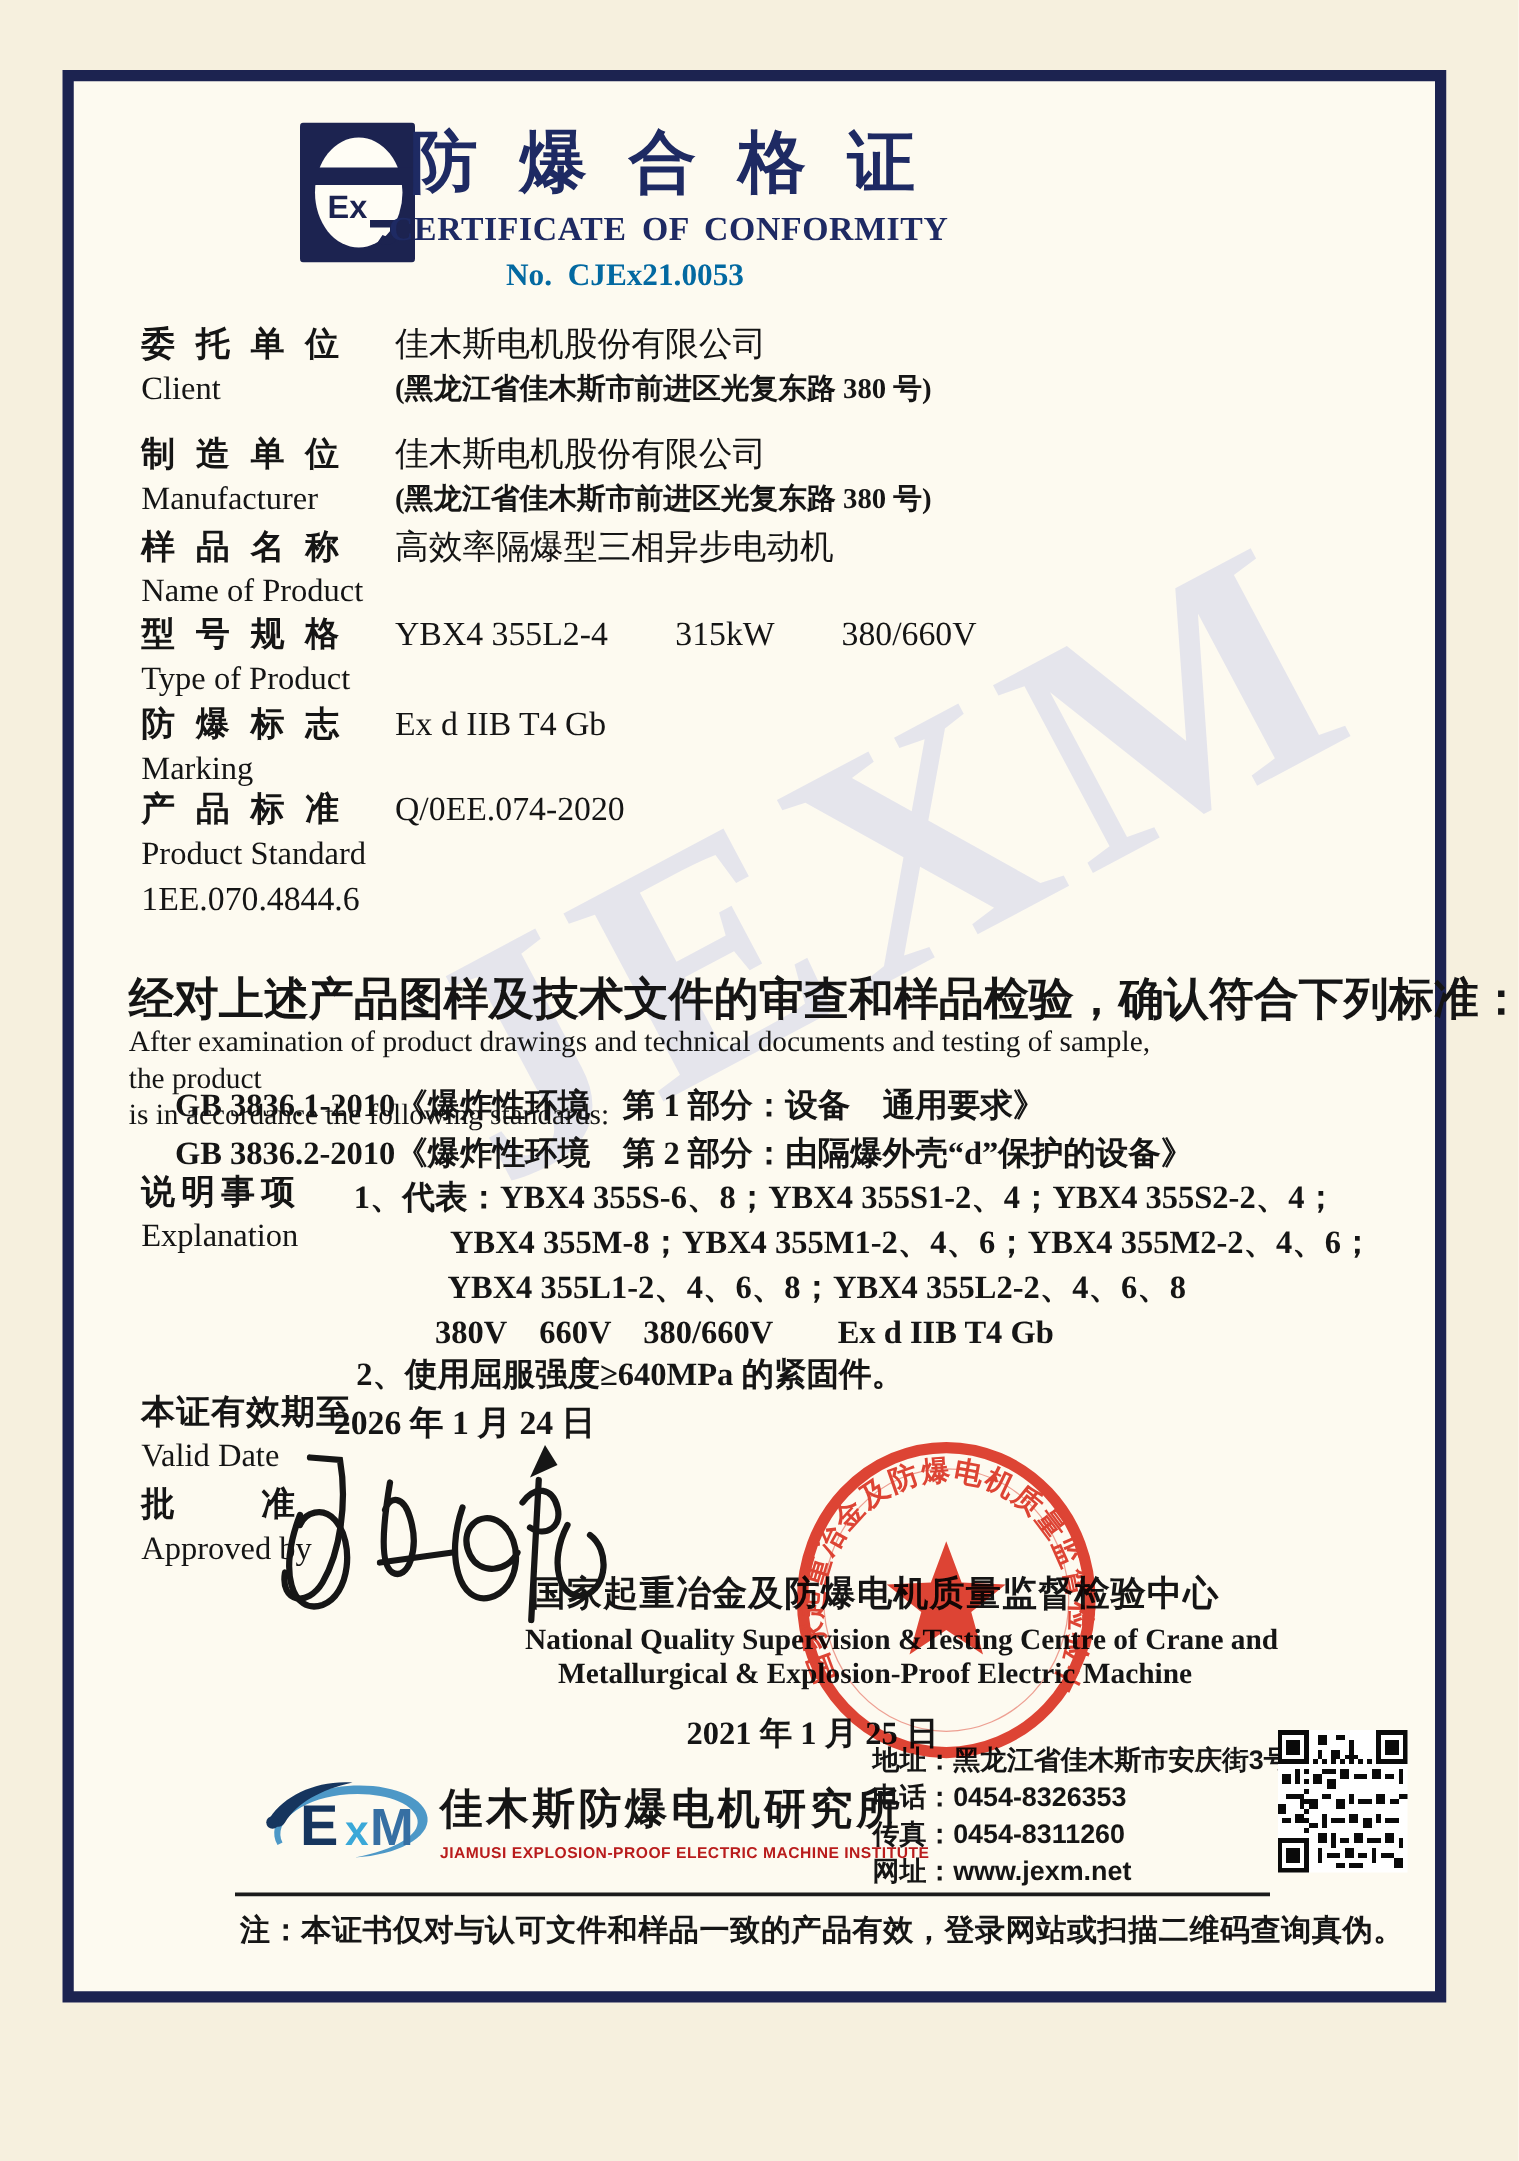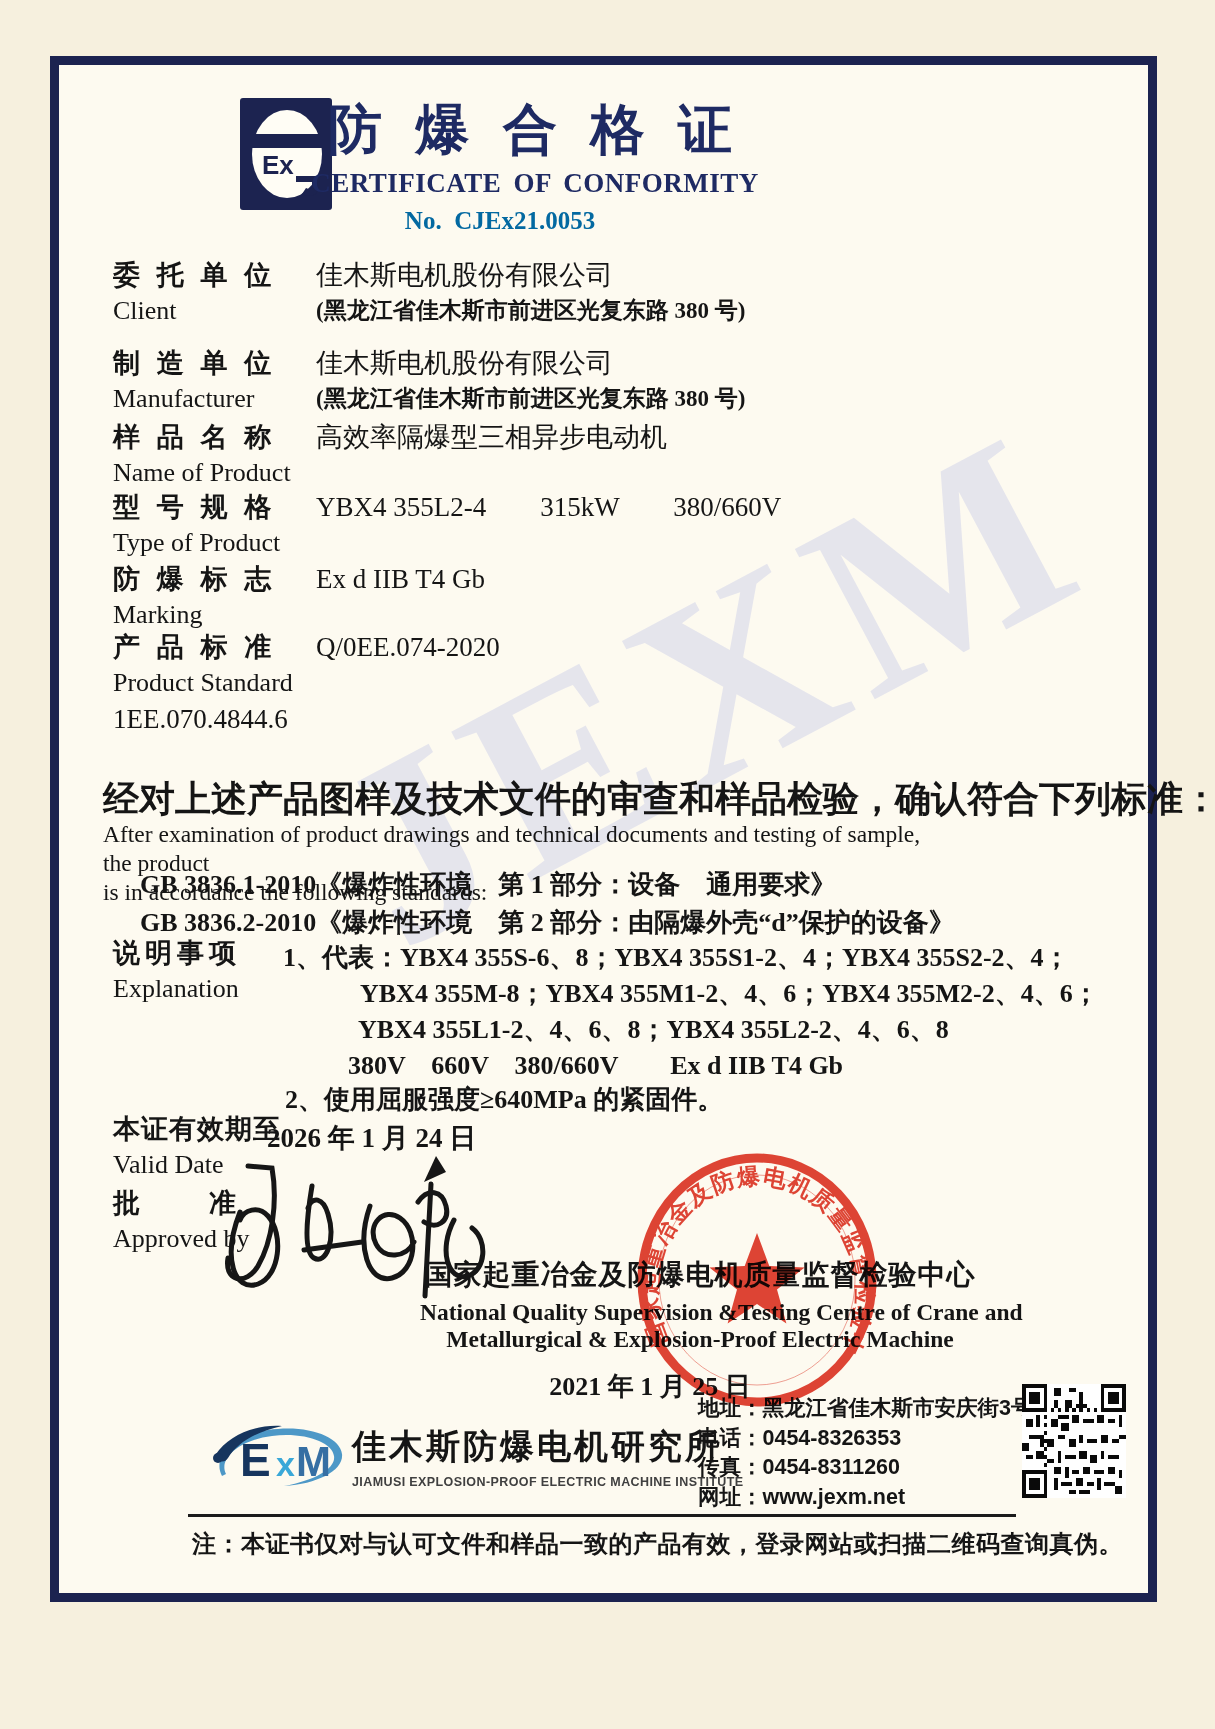--- a/index.html
+++ b/index.html
@@ -54,21 +54,21 @@
 
   .center-block{left:420px; top:1256px; width:560px; text-align:center;}
   .center-cn{font-size:28px; font-weight:bold; letter-spacing:1px; white-space:nowrap;}
   .center-en{font-size:23.5px; font-weight:bold; line-height:27px; margin-top:5px; white-space:nowrap;}
   .issue-date{font-size:26px; font-weight:bold; margin-top:16px; padding-right:100px; white-space:pre;}
 
   
   .sans{font-family:"Liberation Sans","DejaVu Sans",sans-serif;}
   .inst{left:352px; top:1424px;}
   .inst-cn{font-size:34px; font-weight:bold; letter-spacing:3px; white-space:nowrap;}
-  .inst-en{font-size:12.5px; font-weight:bold; letter-spacing:.4px; margin-top:5px; color:#404040; white-space:nowrap;}
+  .inst-en{font-size:12.5px; font-weight:bold; letter-spacing:.4px; margin-top:5px; color:#b91c1c; white-space:nowrap;}
   .contact{left:698px; top:1394px;}
   .c-row{display:flex; font-size:21.5px; font-weight:bold; line-height:29.5px; white-space:pre;}
   .sep{left:188px; top:1514px; width:828px; height:3px; background:#1b1b1b;}
   .note{left:192px; top:1528px; font-size:24px; font-weight:bold; letter-spacing:.5px; white-space:nowrap;}
 </style>
 </head>
 <body>
 
 <div class="page">
   <div class="frame"></div>

